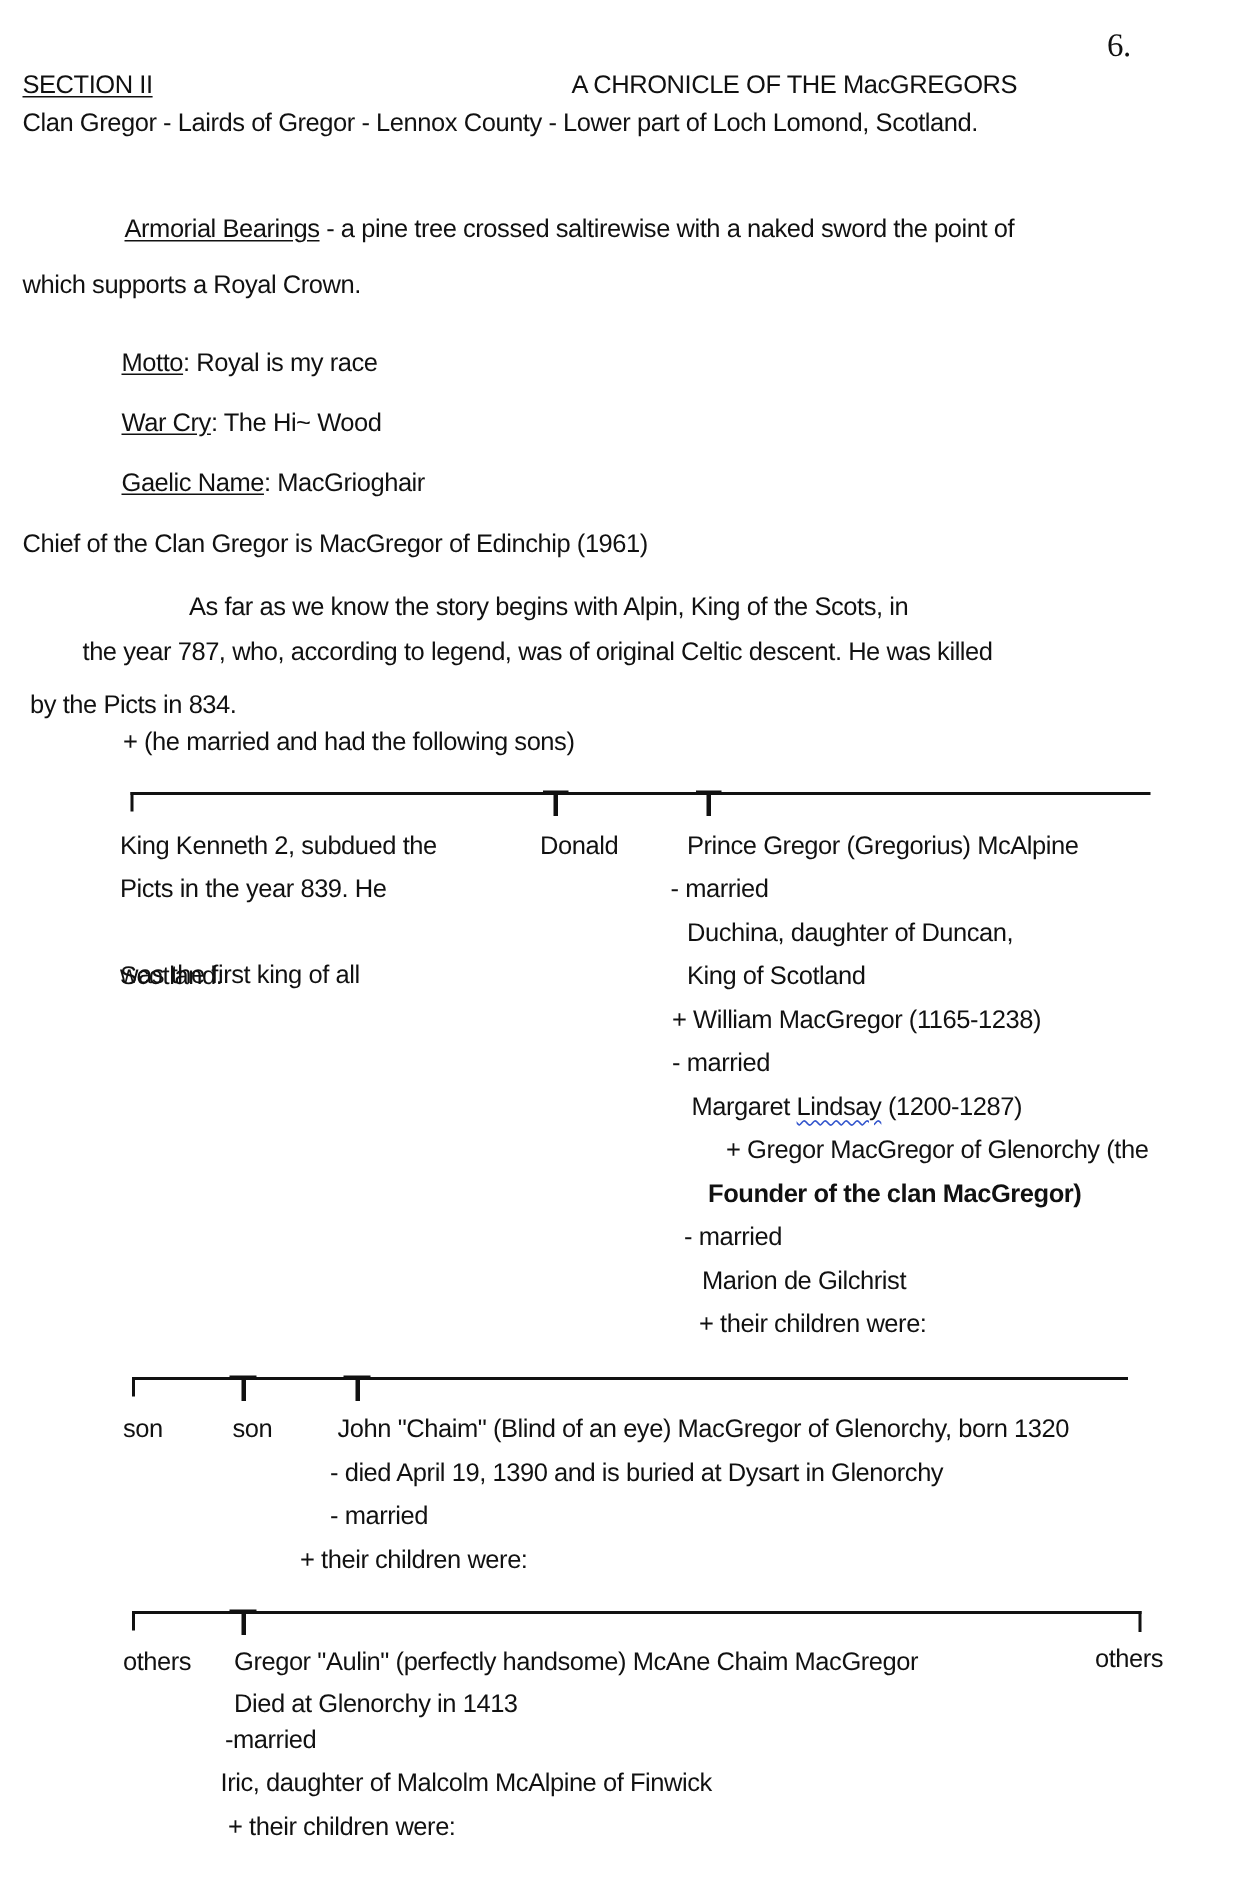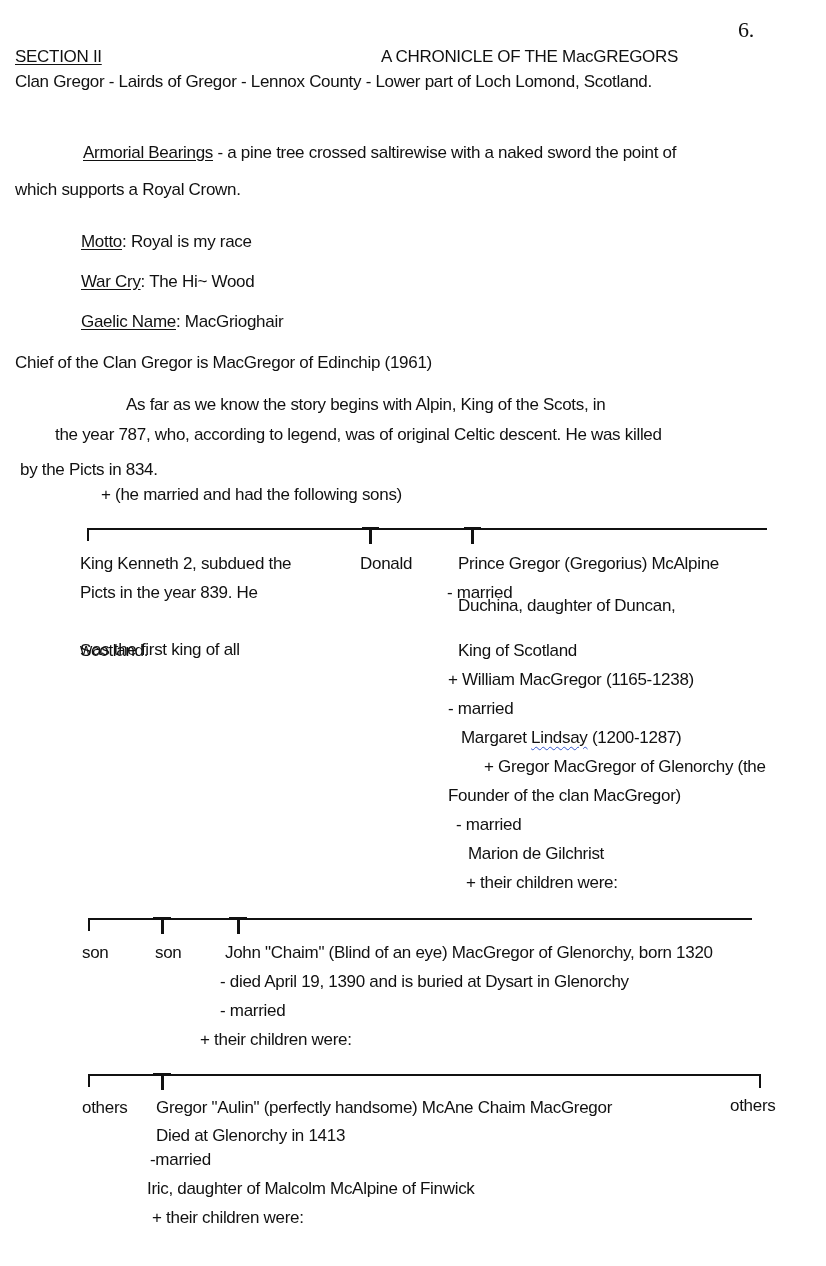--- a/index.html
+++ b/index.html
@@ -40,49 +40,49 @@
 </div>
 <div class="t" style="left:81px; top:312px;">
   <span class="u">Gaelic Name</span><span>:  MacGrioghair</span>
 </div>
 
 <div class="t" style="left:15px; top:353px;">Chief of the Clan Gregor is MacGregor of Edinchip (1961)</div>
 
 <div class="t" style="left:126px; top:395px;">As far as we know the story begins with Alpin, King of the Scots, in</div>
 <div class="t" style="left:23px; top:425px;margin-left:32px;">the year 787, who,  according to legend, was of original Celtic descent.  He was killed</div>
 <div class="t" style="left:20px; top:460px;">by the Picts in 834.</div>
-<div class="t" style="left:82px; top:485px;margin-left:19px;">+ (he married and had the following sons)</div>
+<div class="t" style="left:82px; top:485px;">+ (he married and had the following sons)</div>
 
 <div>
   <div class="hl" style="left:87px; top:528px; width:680px;"></div>
   <div class="vl" style="left:87px; top:528px; height:13px;"></div>
   <div class="tc" style="left:362px; top:527px; width:17px;"></div>
   <div class="tk" style="left:369px; top:528px; height:16px;"></div>
   <div class="tc" style="left:464px; top:527px; width:17px;"></div>
   <div class="tk" style="left:471px; top:528px; height:16px;"></div>
 </div>
 
 <div class="t" style="left:80px; top:554px;">King Kenneth 2, subdued the</div>
 <div class="t" style="left:80px; top:583px;">Picts in the year 839.  He</div>
 <div class="t" style="left:80px; top:612px;margin-top:28px;">was the first king of all</div>
 <div class="t" style="left:80px; top:641px;">Scotland.</div>
 
 <div class="t" style="left:360px; top:554px;">Donald</div>
 
 <div class="t" style="left:458px; top:554px;">Prince Gregor (Gregorius) McAlpine</div>
 <div class="t" style="left:447px; top:583px;">- married</div>
-<div class="t" style="left:458px; top:596px;text-align:right;">Duchina, daughter of Duncan,</div>
+<div class="t" style="left:458px; top:612px;text-align:right;">Duchina, daughter of Duncan,</div>
 <div class="t" style="left:458px; top:641px;">King of Scotland</div>
 <div class="t" style="left:448px; top:670px;">+ William MacGregor (1165-1238)</div>
 <div class="t" style="left:448px; top:699px;">- married</div>
 <div class="t" style="left:461px; top:728px;">
   <span>Margaret </span><span class="squiggle">Lindsay</span><span>  (1200-1287)</span>
 </div>
 <div class="t" style="left:450px; top:757px;margin-left:34px;">+ Gregor MacGregor of Glenorchy (the</div>
-<div class="t" style="left:448px; top:786px;">Founder of the clan MacGregor)</div>
+<div class="t" style="left:472px; top:786px;font-weight:bold;">Founder of the clan MacGregor)</div>
 <div class="t" style="left:456px; top:815px;">- married</div>
 <div class="t" style="left:468px; top:844px;">Marion de Gilchrist</div>
 <div class="t" style="left:466px; top:873px;">+ their children were:</div>
 
 <div>
   <div class="hl" style="left:88px; top:918px; width:664px;"></div>
   <div class="vl" style="left:88px; top:918px; height:13px;"></div>
   <div class="tc" style="left:153px; top:917px; width:18px;"></div>
   <div class="tk" style="left:161px; top:918px; height:16px;"></div>
   <div class="tc" style="left:229px; top:917px; width:18px;"></div>

